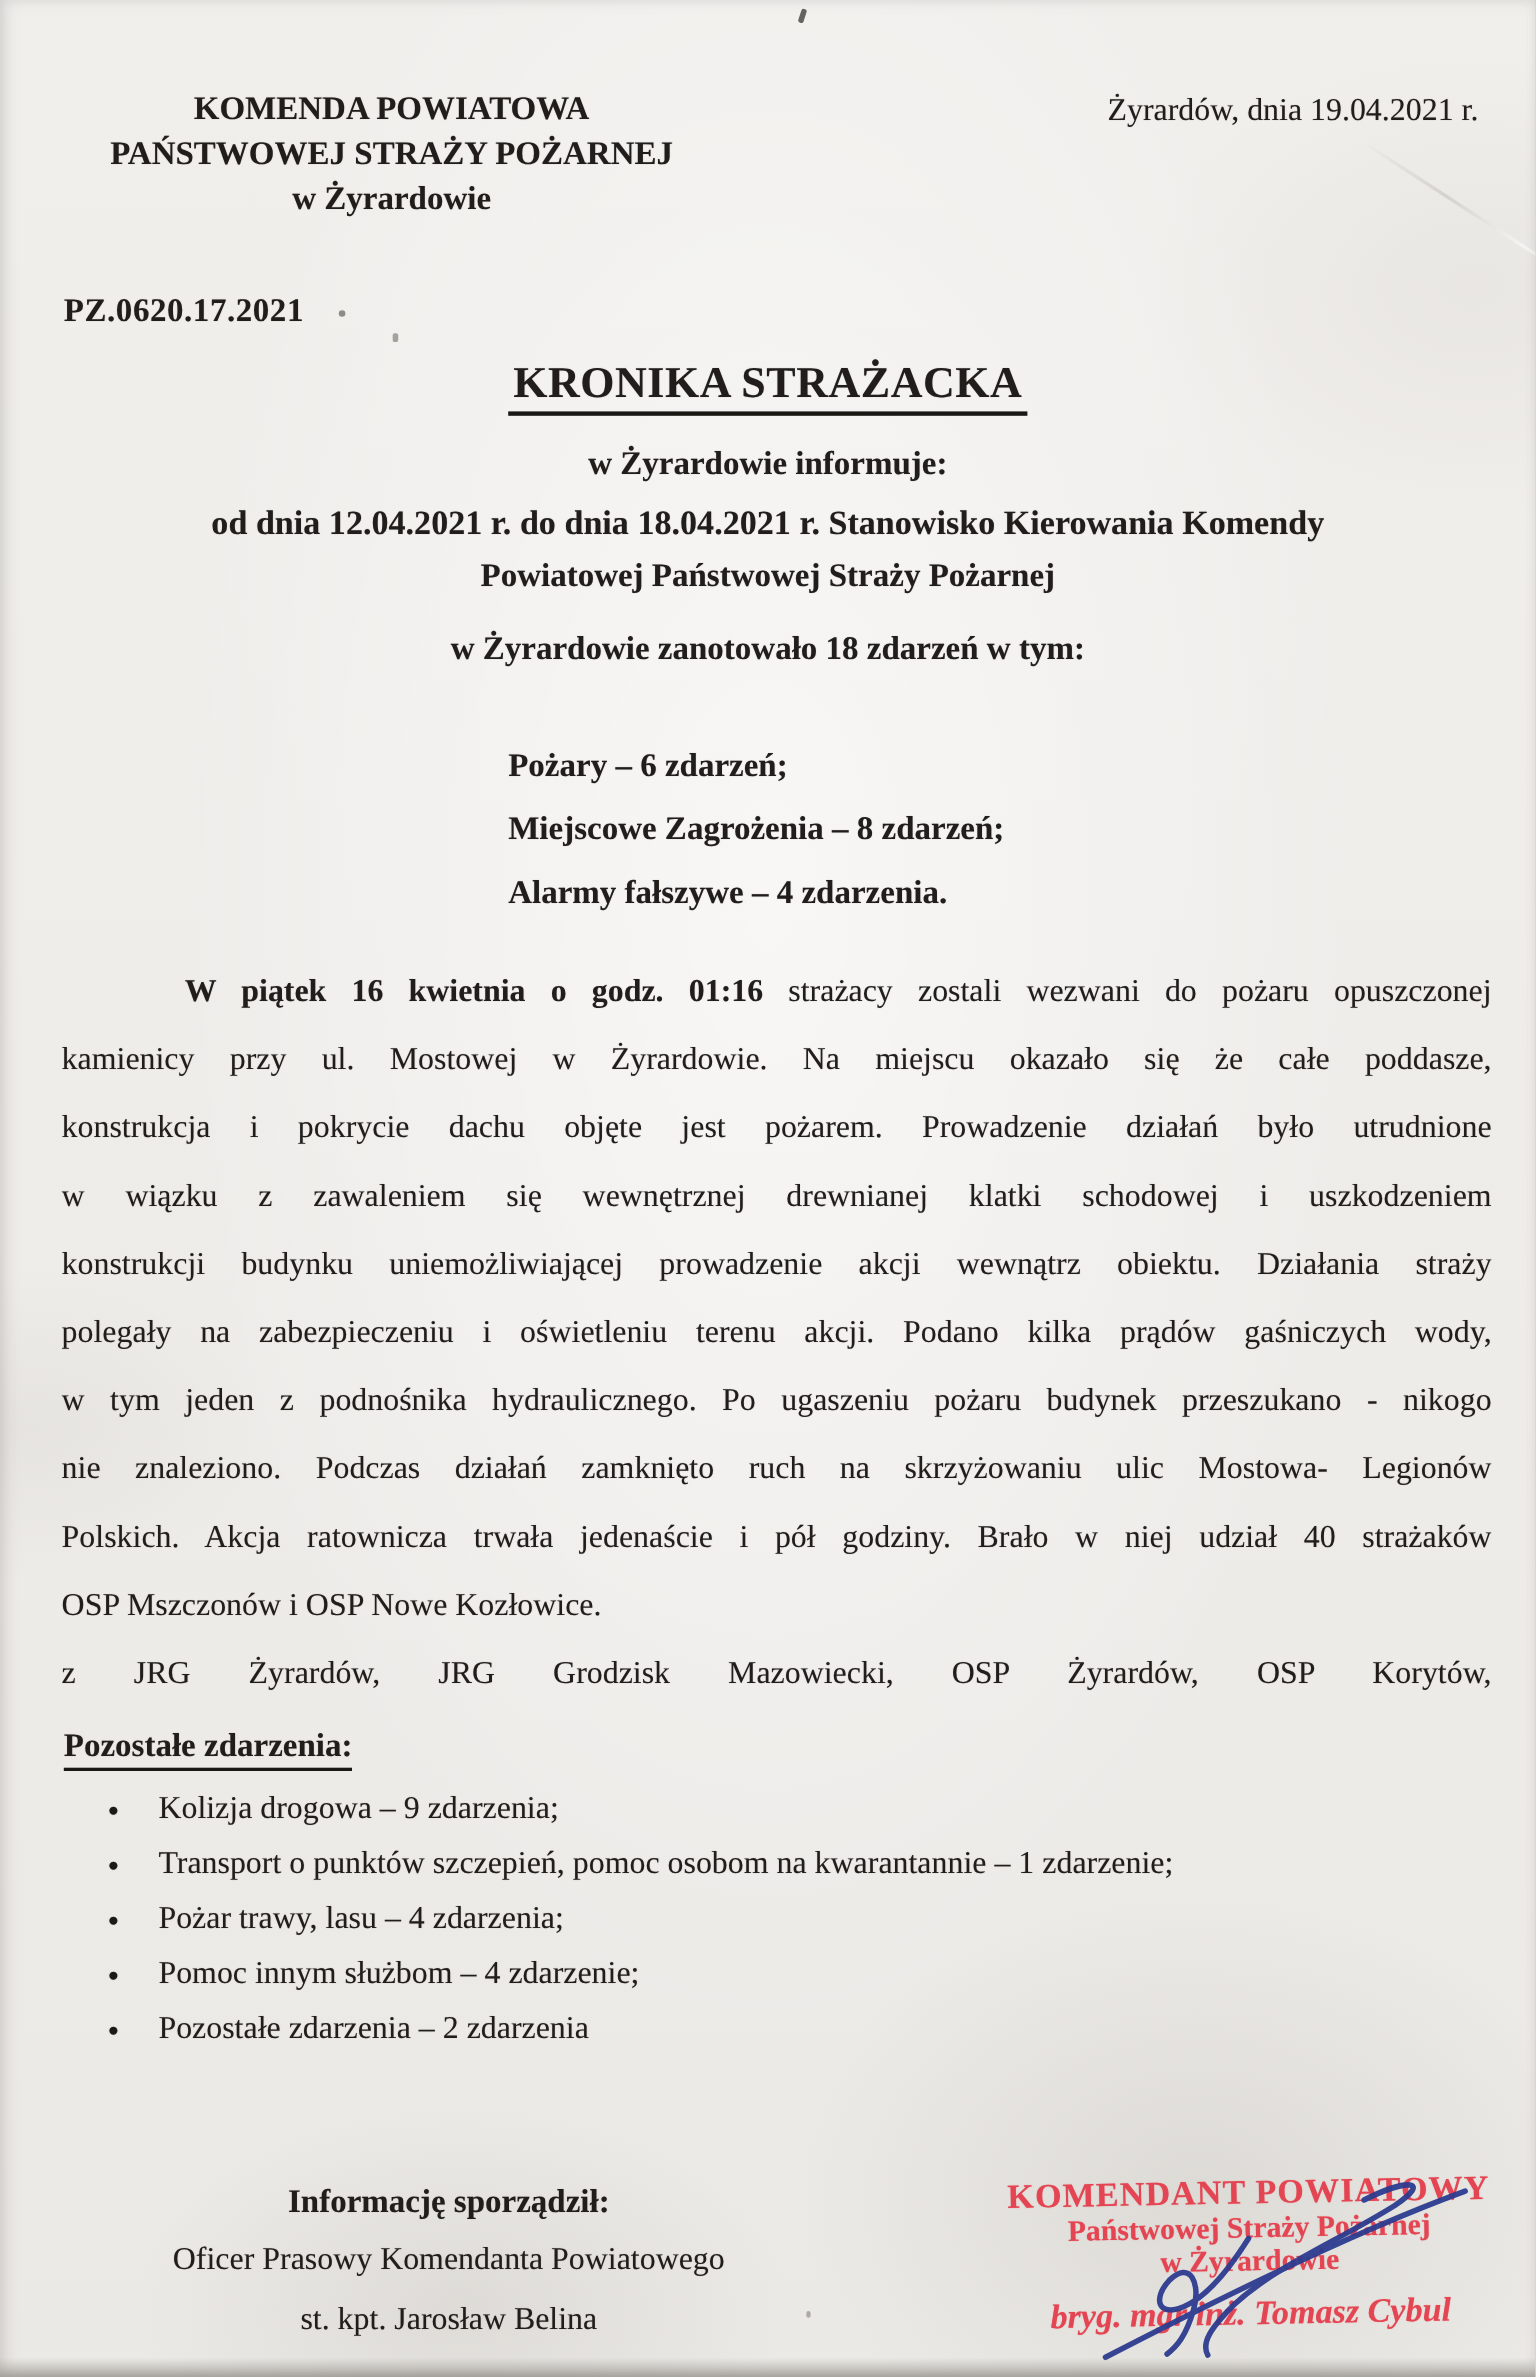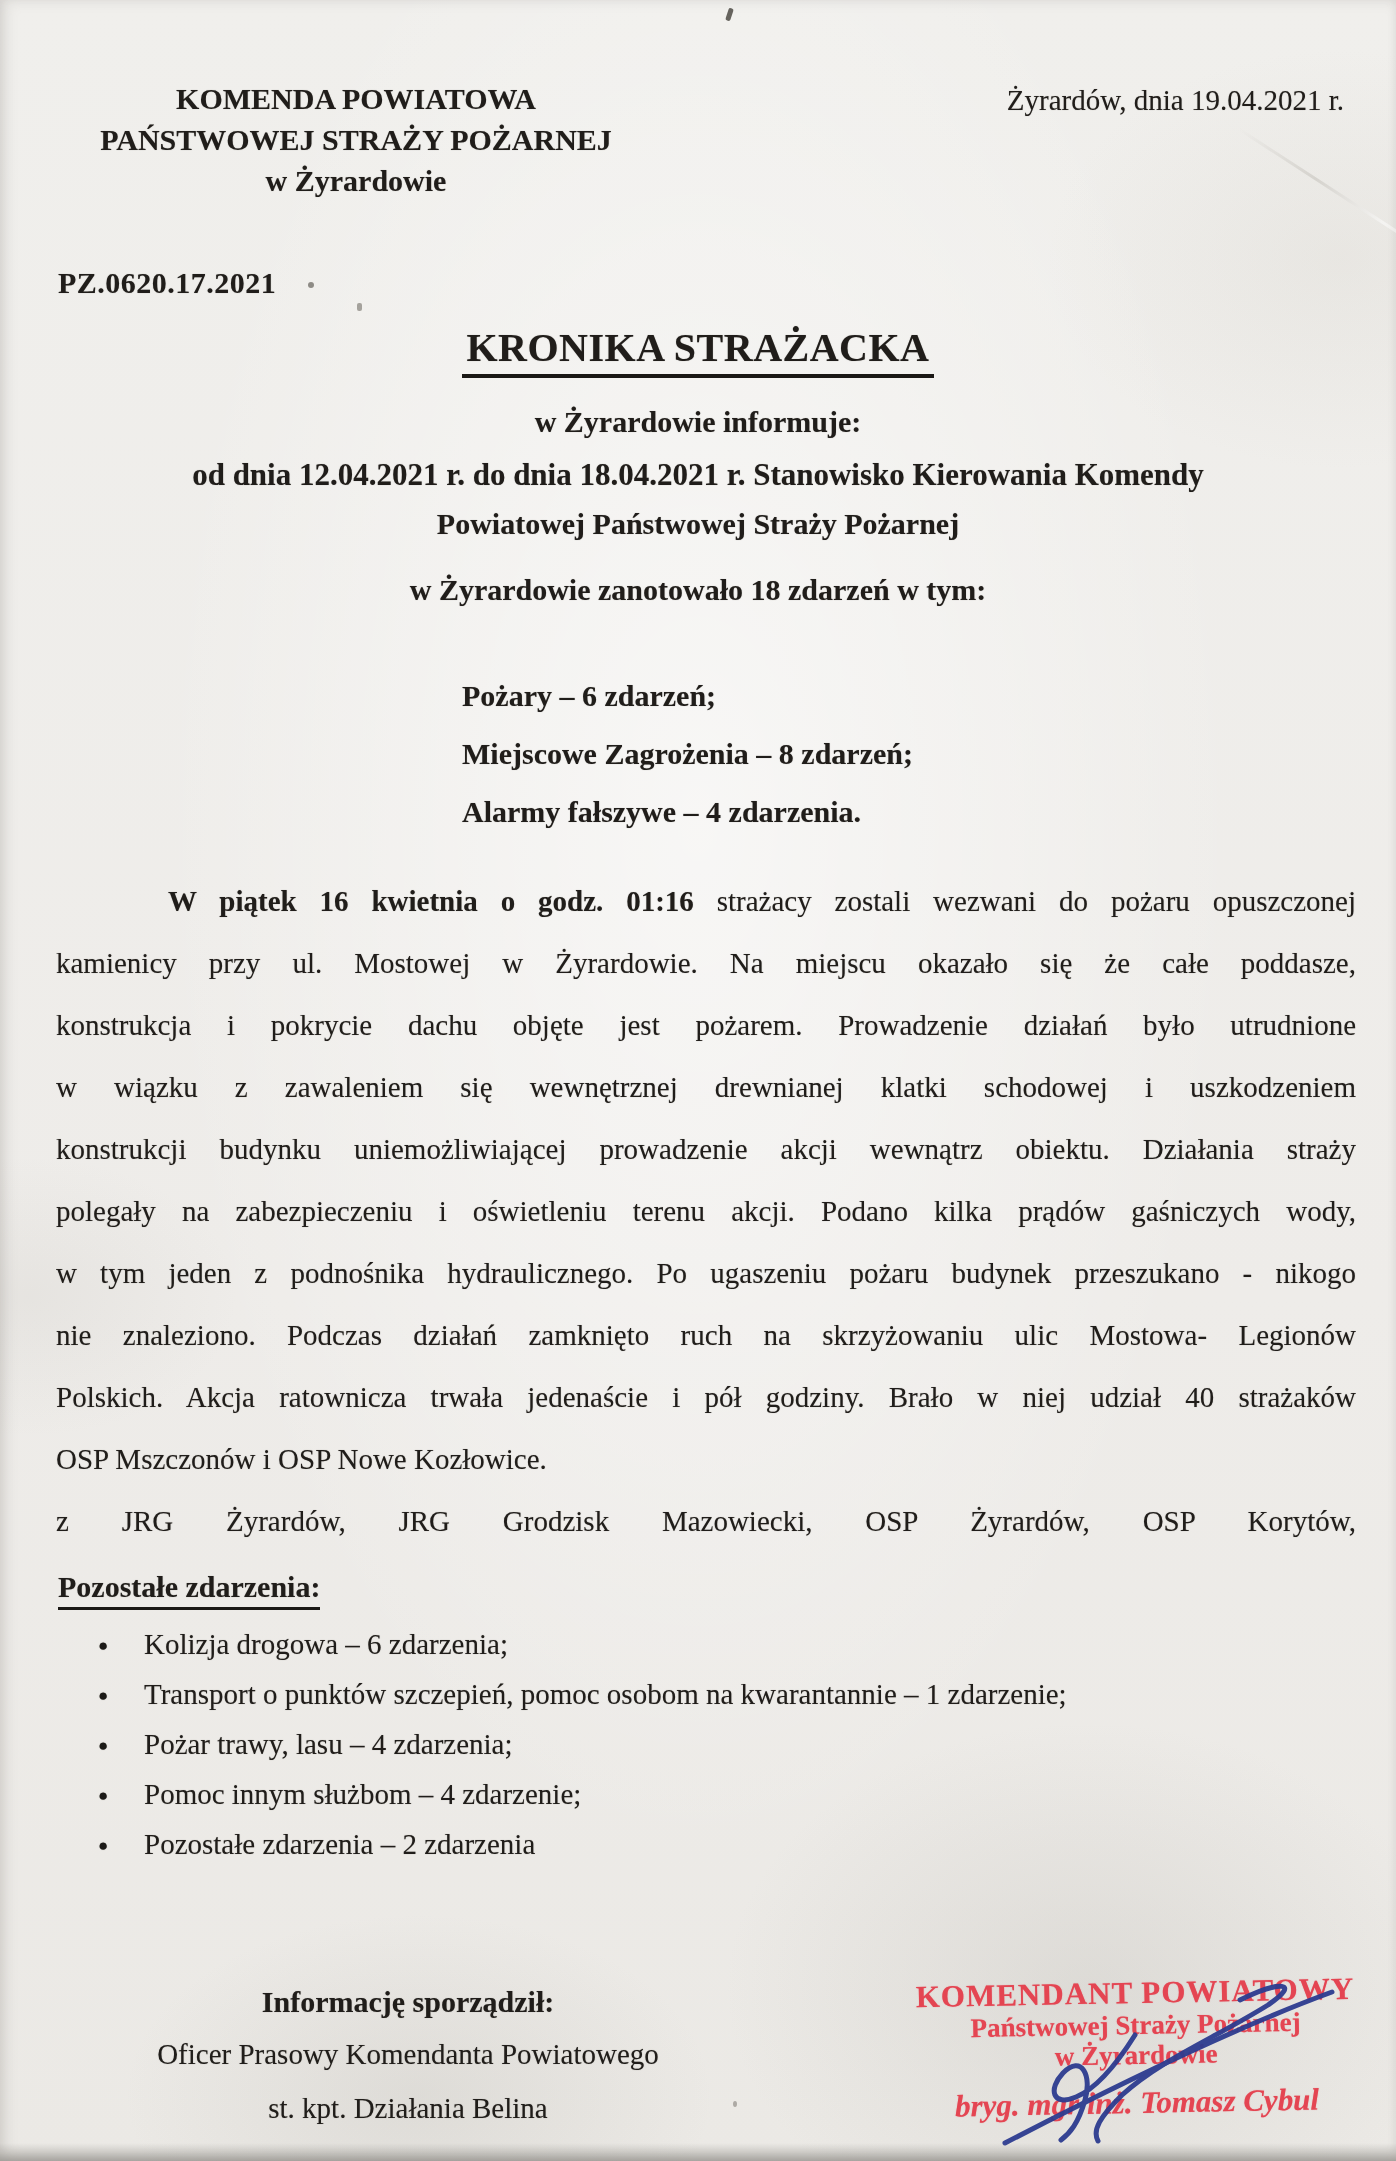--- a/index.html
+++ b/index.html
@@ -113,31 +113,31 @@
     <div class="jline">w tym jeden z podnośnika hydraulicznego. Po ugaszeniu pożaru budynek przeszukano - nikogo</div>
     <div class="jline">nie znaleziono. Podczas działań zamknięto ruch na skrzyżowaniu ulic Mostowa- Legionów</div>
     <div class="jline">Polskich. Akcja ratownicza trwała jedenaście i pół godziny. Brało w niej udział 40 strażaków</div>
     <div class="jline last">OSP Mszczonów i OSP Nowe Kozłowice.</div>
     <div class="jline">z JRG Żyrardów, JRG Grodzisk Mazowiecki, OSP Żyrardów, OSP Korytów,</div>
   </div>
 
   <div class="abs other-heading">Pozostałe zdarzenia:</div>
 
   <ul class="abs bullets">
-    <li>Kolizja drogowa – 6 zdarzenia;</li>
+    <li>Kolizja drogowa – 9 zdarzenia;</li>
     <li>Transport o punktów szczepień, pomoc osobom na kwarantannie – 1 zdarzenie;</li>
     <li>Pożar trawy, lasu – 4 zdarzenia;</li>
     <li>Pomoc innym służbom – 4 zdarzenie;</li>
     <li>Pozostałe zdarzenia – 2 zdarzenia</li>
   </ul>
 
   <div class="abs prepared">
     <div class="ph">Informację sporządził:</div>
     <div class="pl">Oficer Prasowy Komendanta Powiatowego</div>
-    <div class="pl">st. kpt. Działania Belina</div>
+    <div class="pl">st. kpt. Jarosław Belina</div>
   </div>
 
   <div class="abs stamp">
     <div class="s1">KOMENDANT POWIATOWY</div>
     <div class="s2">Państwowej Straży Pożarnej</div>
     <div class="s3">w Żyrardowie</div>
     <div class="s4">bryg. mgr inż. Tomasz Cybul</div>
   </div>
 
   <svg class="abs signature" width="460" height="215" viewBox="0 0 460 215">

